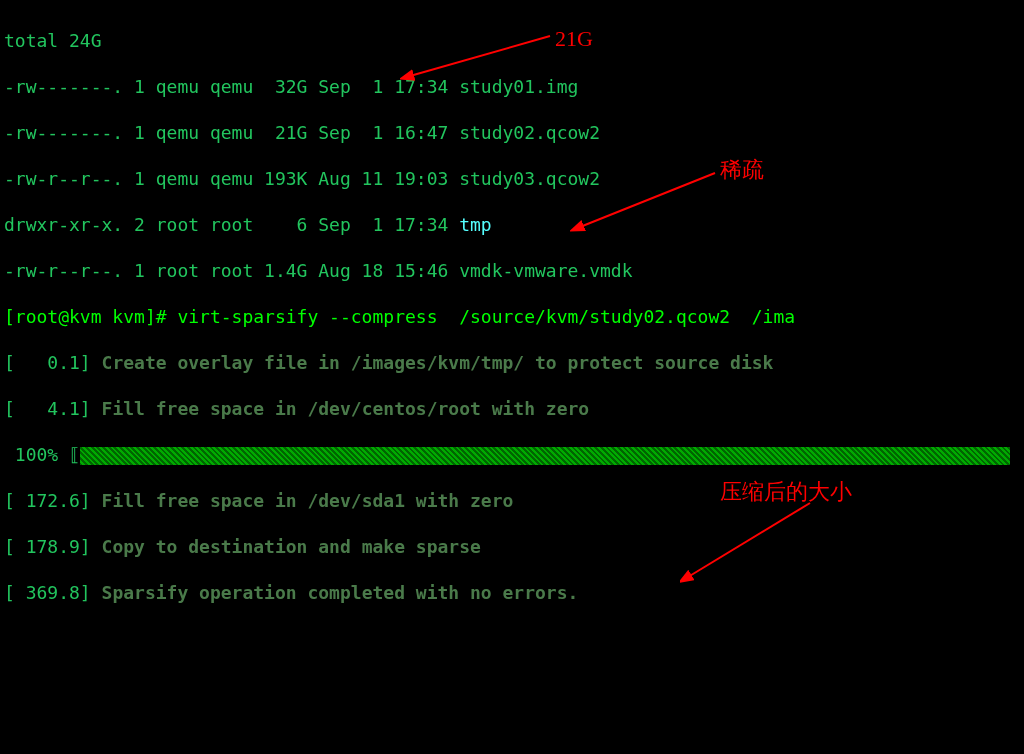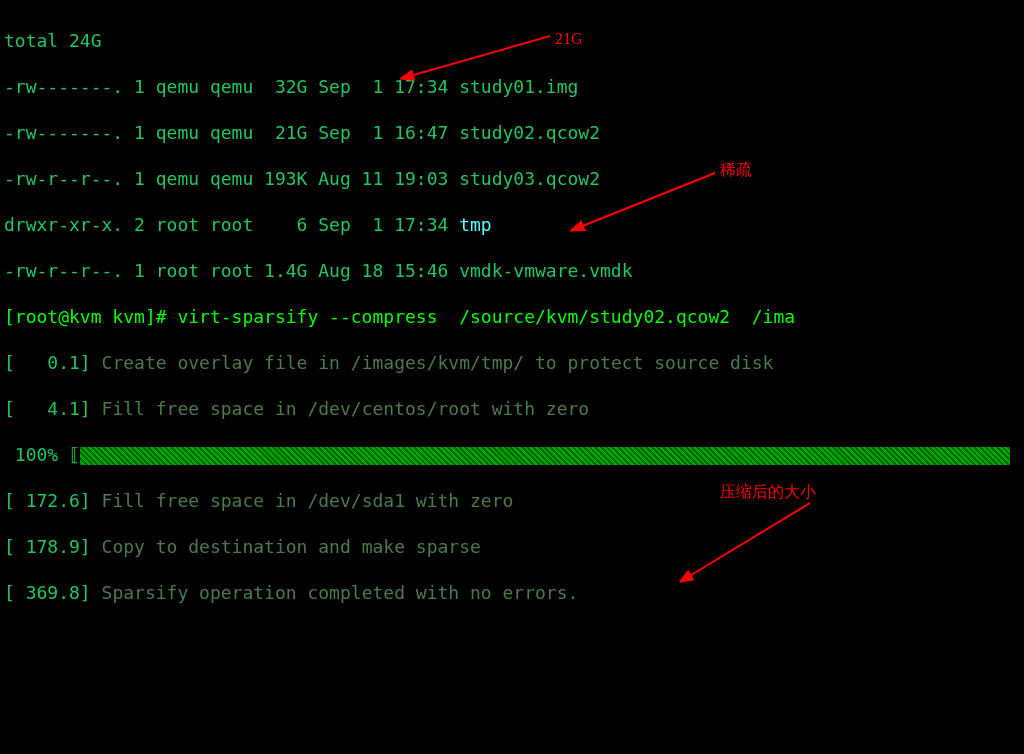--- a/index.html
+++ b/index.html
@@ -14,40 +14,40 @@
     font-family: "DejaVu Sans Mono", "Consolas", monospace;
     font-size: 18px;
     line-height: 23px;
     color: #00ff00;
     padding: 6px 4px;
     white-space: pre;
     position: relative;
   }
   .prompt-user { color: #00ff00; }
   .green { color: #22c55e; }
-  .dim-green { color: #4a7a4a; }
+  .dim-green { color: #4a7a4a; font-weight: bold; }
   .cyan { color: #55ffff; }
   .progress-bar {
     display: inline-block;
     width: 930px;
     height: 18px;
     background: repeating-linear-gradient(
       45deg,
       #006600,
       #006600 2px,
       #00aa00 2px,
       #00aa00 4px
     );
     vertical-align: middle;
   }
   .annotation {
     position: absolute;
     color: #ff0000;
     font-family: "SimSun", "Microsoft YaHei", serif;
-    font-size: 16px;
+    font-size: 22px;
     pointer-events: none;
   }
   svg.arrow {
     position: absolute;
     pointer-events: none;
   }
   .line { display: block; }
 </style>
 </head>
 <body>

